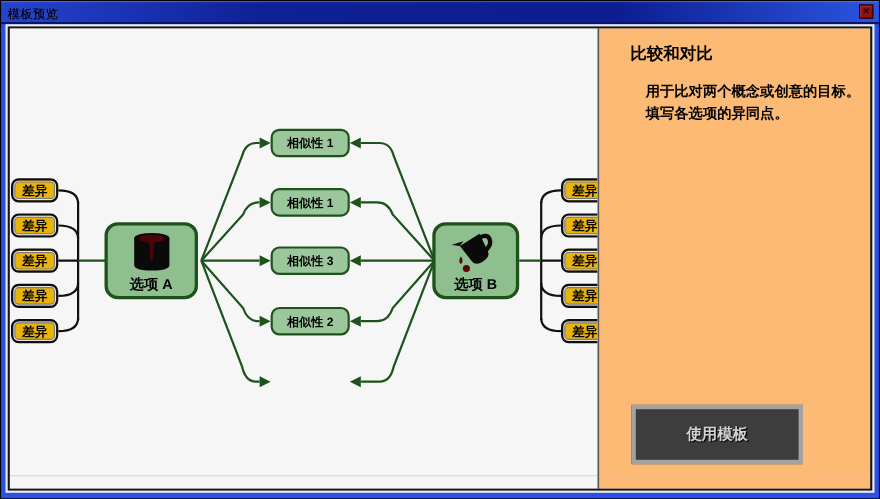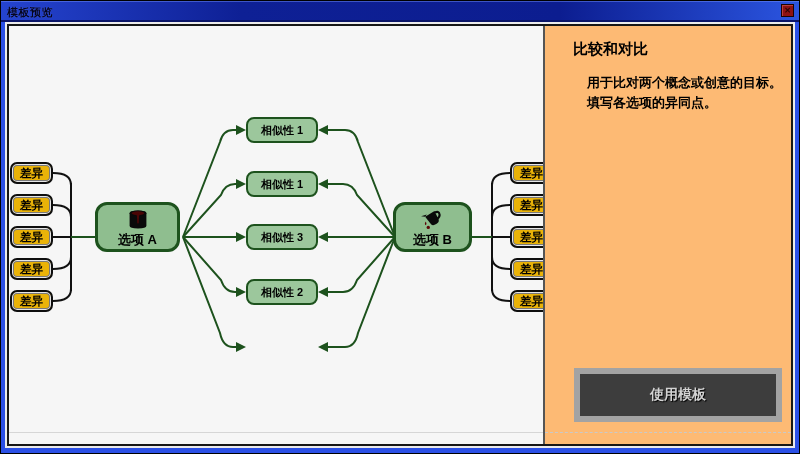--- a/index.html
+++ b/index.html
@@ -54,43 +54,43 @@
     border:2px solid #0e0e0e; border-radius:7px;
     box-shadow:inset 0 0 0 1px #e6e6e6, inset 0 0 0 2px #787878;
     font-size:11.5px; font-weight:bold; color:#000;
   }
   .sim-box {
     width:72px; height:26px; background:#9cc79c;
     border:2px solid #1d521d; border-radius:8px;
     font-size:11px; font-weight:bold; color:#000;
   }
   .opt-box {
-    width:85px; height:50px; background:#8fbe8f;
+    width:85px; height:70px; background:#8fbe8f;
     border:3px solid #1d521d; border-radius:12px;
     flex-direction:column; justify-content:flex-start; padding-top:4px;
   }
   .opt-label { font-size:13px; font-weight:bold; color:#000; margin-top:1px; }
   
   .separator { width:2px; background:#555; }
   .side-panel { flex:1; position:relative; background:#fdba74; }
   .side-panel::after {
     content:""; position:absolute; left:0; right:0; bottom:11px;
     border-top:1px dashed #c9c9c9;
   }
   .panel-heading {
     font-size:15px; font-weight:bold; color:#000;
     padding:14px 20px 0 28px;
   }
   .panel-desc {
     font-size:13px; font-weight:bold; color:#000; line-height:1.55;
     width:204px; margin:14px 0 0 42px;
   }
   .use-btn {
-    position:absolute; left:29px; bottom:22px; width:208px; height:54px;
-    background:#3d3d3d; border:6px solid #a3a3a3;
+    position:absolute; left:29px; bottom:22px; width:156px; height:54px;
+    background:#3d3d3d; border:4px solid #a3a3a3;
     color:#d3d3d3; font-size:14px; font-weight:bold;
     display:flex; align-items:center; justify-content:center;
     cursor:pointer; text-shadow:1px 1px 1px #000;
     font-family:"Liberation Sans", sans-serif;
   }
 </style>
 </head>
 <body>
 
 <div class="window">

